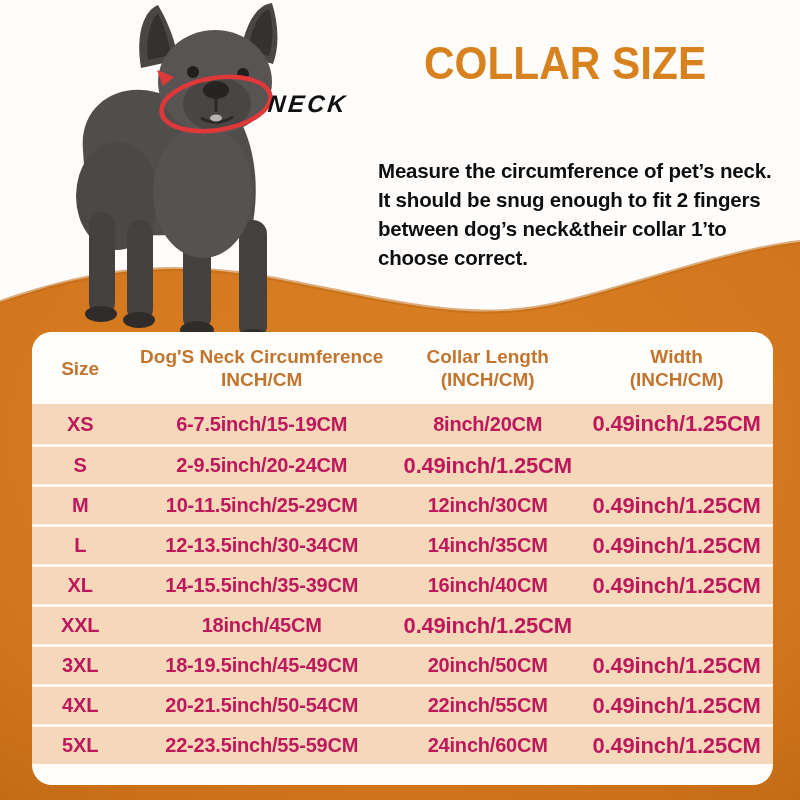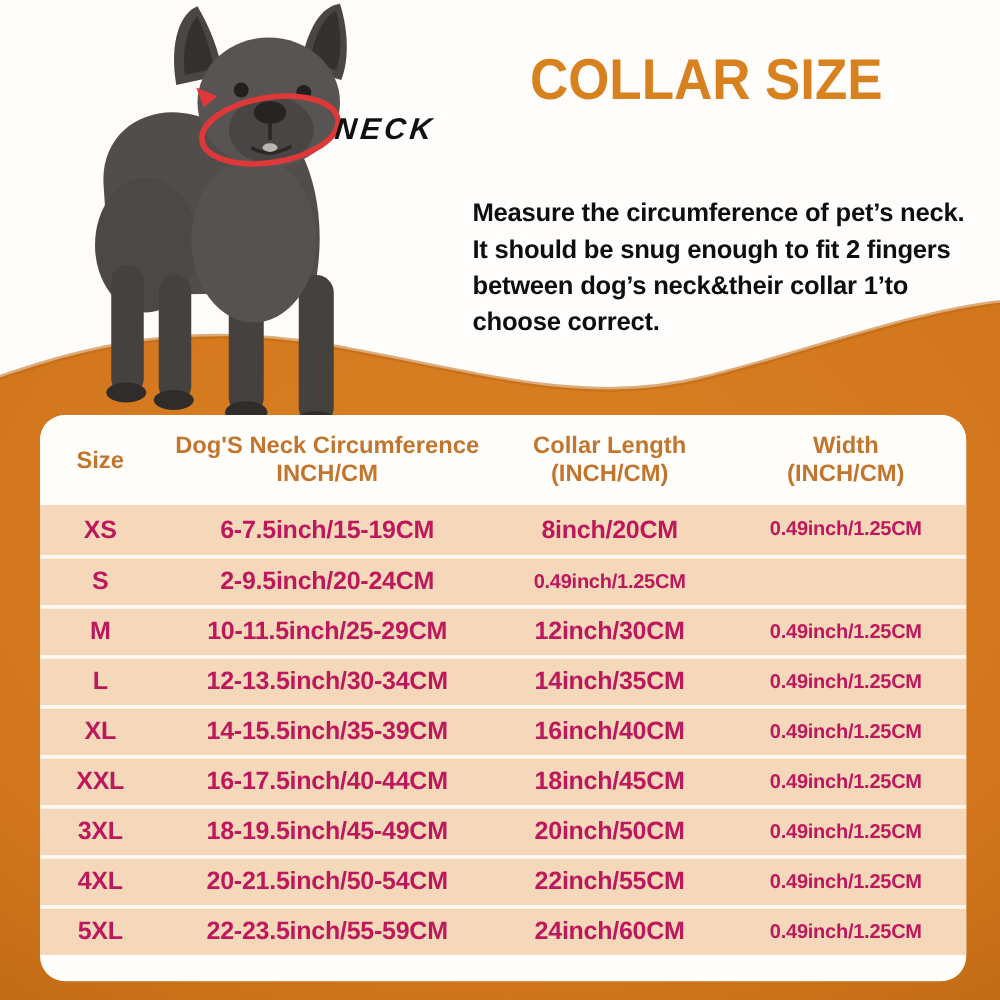--- a/index.html
+++ b/index.html
@@ -23,21 +23,21 @@
     border-radius:20px;overflow:hidden;}
   .thead{display:grid;grid-template-columns:13% 36% 25% 26%;height:72px;background:#fffefb;}
   .th{display:flex;flex-direction:column;align-items:center;justify-content:center;
     color:#c2752e;font-weight:bold;font-size:19px;line-height:23px;text-align:center;}
   .th div:empty{display:none;}
   .tbody{height:360px;background:#f4d8b9;}
   .tr{display:grid;grid-template-columns:13% 36% 25% 26%;height:40px;align-items:center;
     background:#f4d8b9;}
   .tr + .tr{border-top:3px solid rgba(255,253,248,.85);height:37px;}
   .td{text-align:center;color:#be185d;font-weight:bold;font-size:20px;letter-spacing:-0.2px;}
-  .td.w{font-size:16px;}
+  .td.w{font-size:22px;}
 </style>
 </head>
 <body>
 
 <div id="stage">
 
   <svg class="wave-svg" viewBox="0 0 800 570" preserveAspectRatio="none" aria-hidden="true">
     <defs>
       <radialGradient id="orangeGrad" cx="50%" cy="35%" r="85%">
         <stop offset="0%" stop-color="#da8124"></stop>
@@ -145,21 +145,20 @@
         <div class="td w">0.49inch/1.25CM</div>
       </div>
       <div class="tr">
         <div class="td">XL</div>
         <div class="td">14-15.5inch/35-39CM</div>
         <div class="td">16inch/40CM</div>
         <div class="td w">0.49inch/1.25CM</div>
       </div>
       <div class="tr">
         <div class="td">XXL</div>
-        <div class="td">16-17.5inch/40-44CM</div>
         <div class="td">18inch/45CM</div>
         <div class="td w">0.49inch/1.25CM</div>
       </div>
       <div class="tr">
         <div class="td">3XL</div>
         <div class="td">18-19.5inch/45-49CM</div>
         <div class="td">20inch/50CM</div>
         <div class="td w">0.49inch/1.25CM</div>
       </div>
       <div class="tr">

